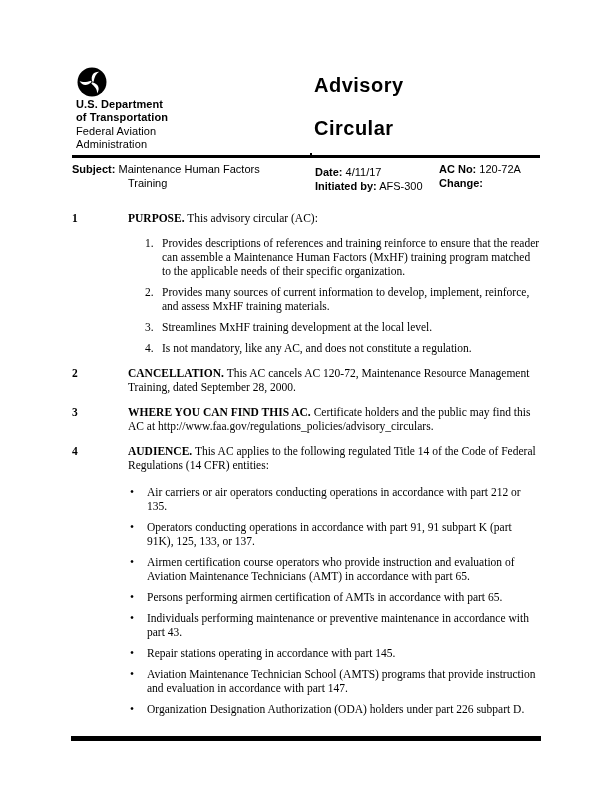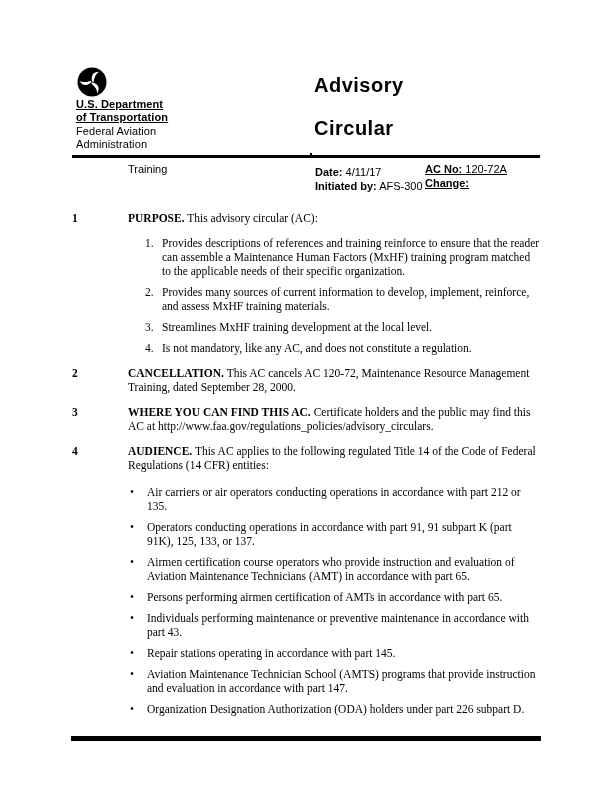--- a/index.html
+++ b/index.html
@@ -23,21 +23,21 @@
   }
   .dept-block {
     position: absolute;
     left: 76px;
     top: 98px;
     font-family: "Liberation Sans", sans-serif;
     font-size: 11px;
     line-height: 13.4px;
     letter-spacing: 0.1px;
   }
-  .dept-block .bold { font-weight: bold; text-decoration: underline; }
+  .dept-block .bold { font-weight: bold; }
   .doctype {
     position: absolute;
     left: 314px;
     top: 64px;
     font-family: "Liberation Sans", sans-serif;
     font-weight: bold;
     font-size: 20px;
     line-height: 43px;
     letter-spacing: 0.5px;
   }
@@ -65,21 +65,21 @@
     top: 163px;
     width: 468px;
     font-family: "Liberation Sans", sans-serif;
     font-size: 11px;
     line-height: 13.5px;
   }
   .meta .label { font-weight: bold; }
   .meta-subject { position: absolute; left: 0; top: 0; width: 230px; }
   .meta-subject .line2 { padding-left: 56px; }
   .meta-mid   { position: absolute; left: 243px; top: 3px; width: 120px; }
-  .meta-right { position: absolute; left: 353px; top: 0; width: 101px; text-decoration: underline; }
+  .meta-right { position: absolute; left: 367px; top: 0; width: 101px; }
 
   
   .body {
     position: absolute;
     left: 72px;
     top: 211px;
     width: 469px;
     font-size: 11.5px;
     line-height: 14px;
   }
@@ -138,20 +138,24 @@
   <div class="doctype">
     <div>Advisory</div>
     <div>Circular</div>
   </div>
 
   <div class="header-rule"></div>
   <div class="header-rule-tick"></div>
 
   <div class="meta">
     <div class="meta-subject">
+      <div>
+        <span class="label">Subject:</span>
+        <span>Maintenance Human Factors</span>
+      </div>
       <div class="line2">Training</div>
     </div>
     <div class="meta-mid">
       <div>
         <span class="label">Date:</span>
         <span>4/11/17</span>
       </div>
       <div>
         <span class="label">Initiated by:</span>
         <span>AFS-300</span>

